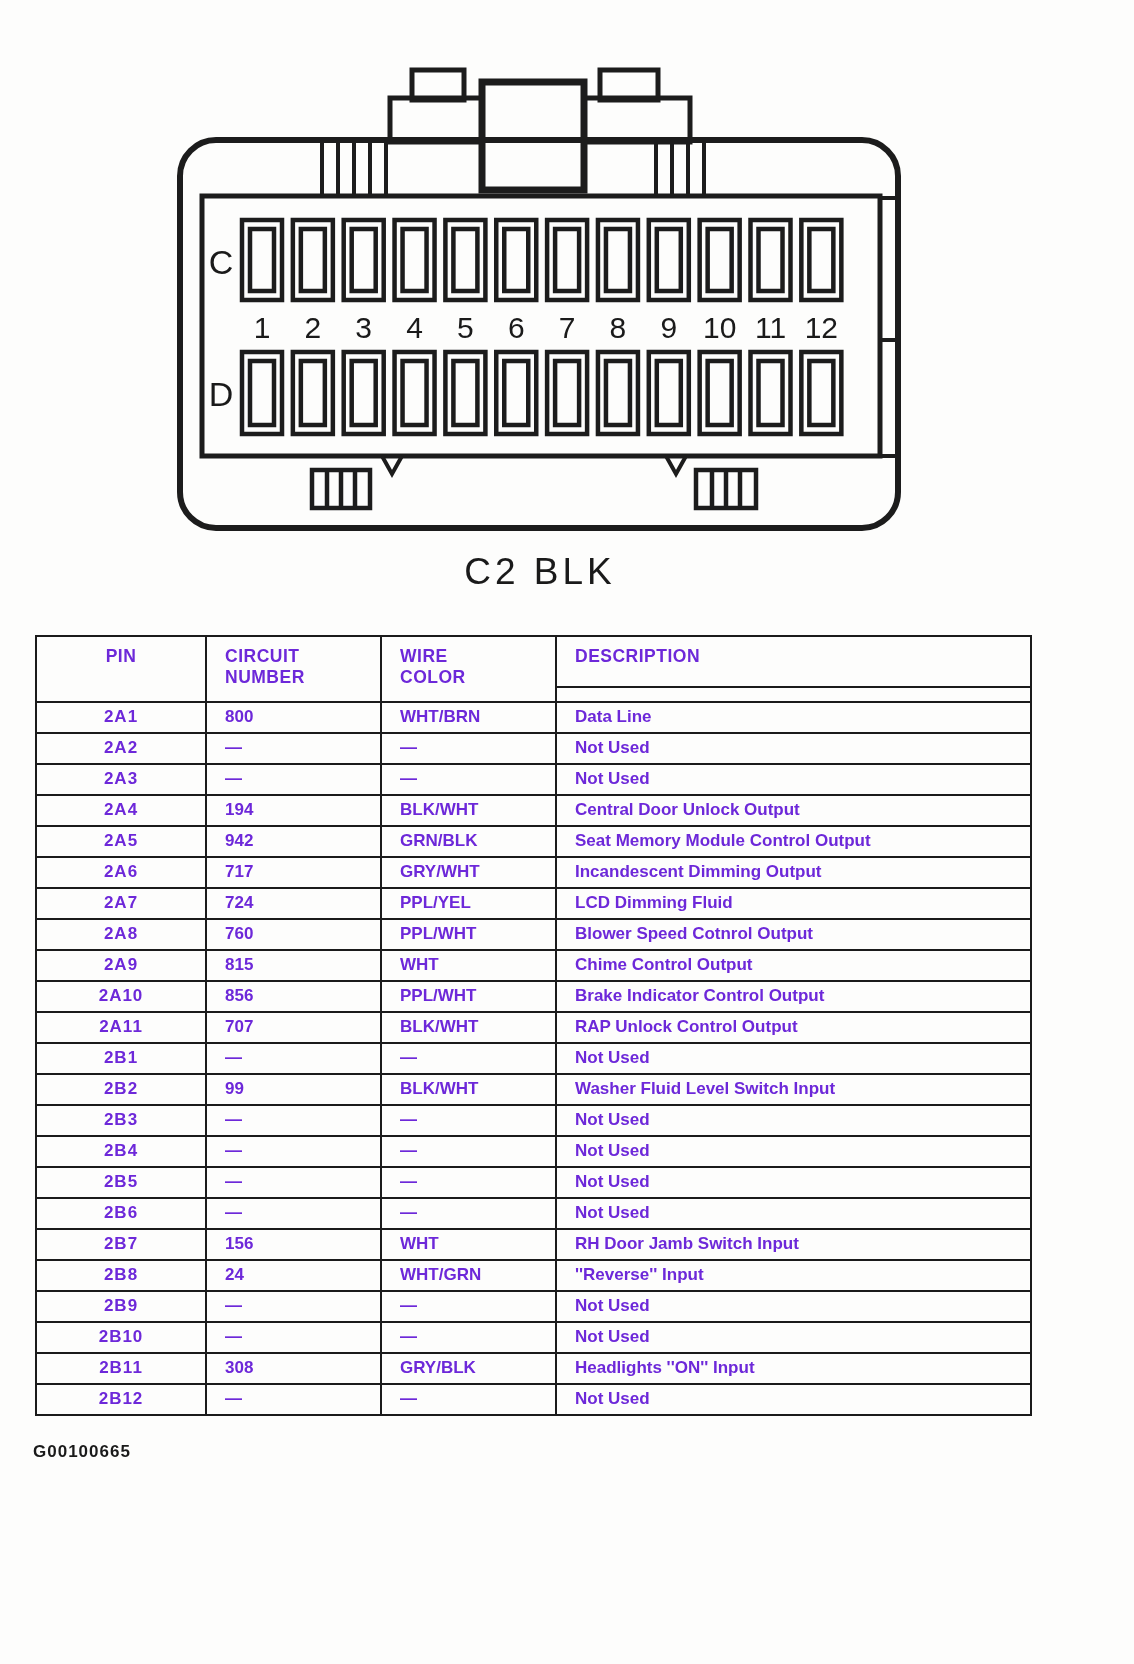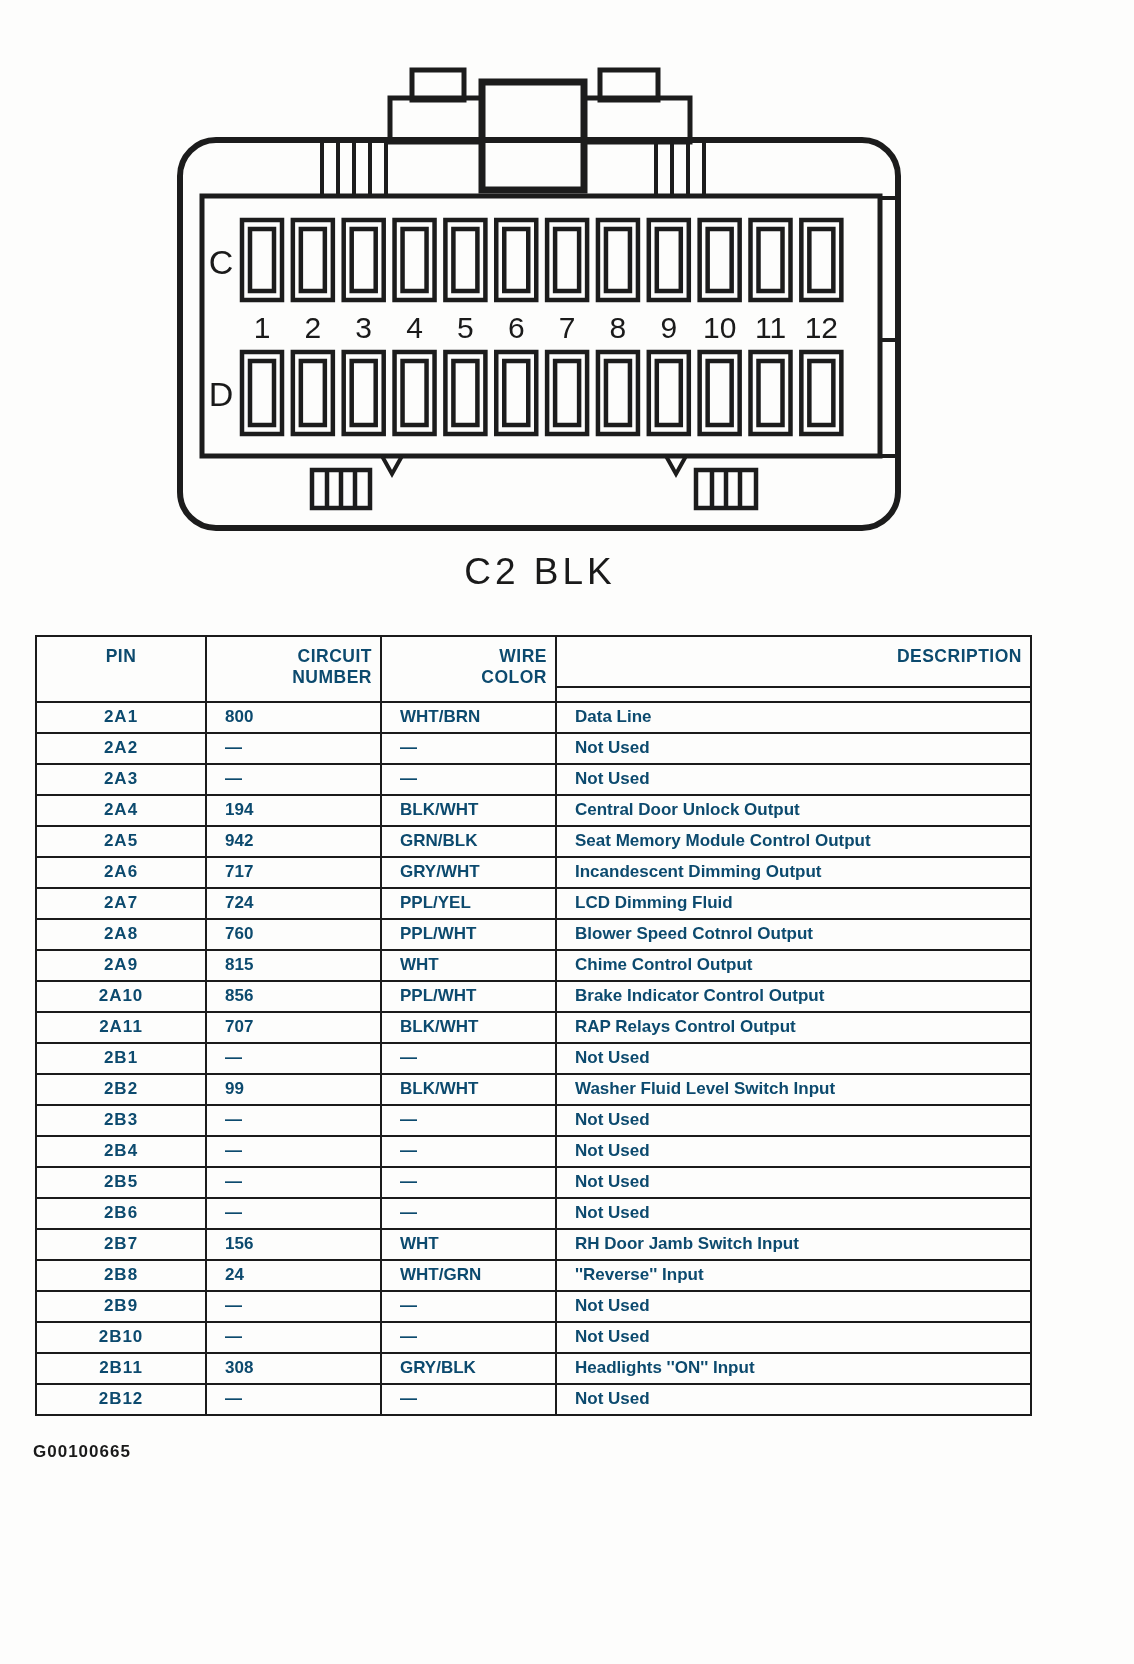--- a/index.html
+++ b/index.html
@@ -27,30 +27,30 @@
   .caption-text { font-size: 37px; text-anchor: middle; letter-spacing: 4px; }
 
   .pin-table {
     border-collapse: collapse;
     table-layout: fixed;
     width: 995px;
     margin-left: 35px;
     margin-top: 25px;
     font-size: 17px;
     font-weight: 700;
-    color: #0c4a6e;
+    color: #6d28d9;
   }
   .pin-table th, .pin-table td {
     border: 2px solid #1b1b1b;
     line-height: 1.18;
   }
   .pin-table thead th {
     height: 66px;
     vertical-align: top;
-    text-align: right;
+    text-align: left;
     padding: 9px 8px 0 18px;
     white-space: pre-line;
     font-size: 17.5px;
     letter-spacing: 0.5px;
     position: relative;
   }
   .pin-table thead th.th-pin { text-align: center; padding-left: 8px; }
   .pin-table thead th.th-desc::after {
     content: "";
     position: absolute;
@@ -328,21 +328,21 @@
         <tr>
           <td>2A10</td>
           <td>856</td>
           <td>PPL/WHT</td>
           <td>Brake Indicator Control Output</td>
         </tr>
         <tr>
           <td>2A11</td>
           <td>707</td>
           <td>BLK/WHT</td>
-          <td>RAP Relays Control Output</td>
+          <td>RAP Unlock Control Output</td>
         </tr>
         <tr>
           <td>2B1</td>
           <td>—</td>
           <td>—</td>
           <td>Not Used</td>
         </tr>
         <tr>
           <td>2B2</td>
           <td>99</td>

